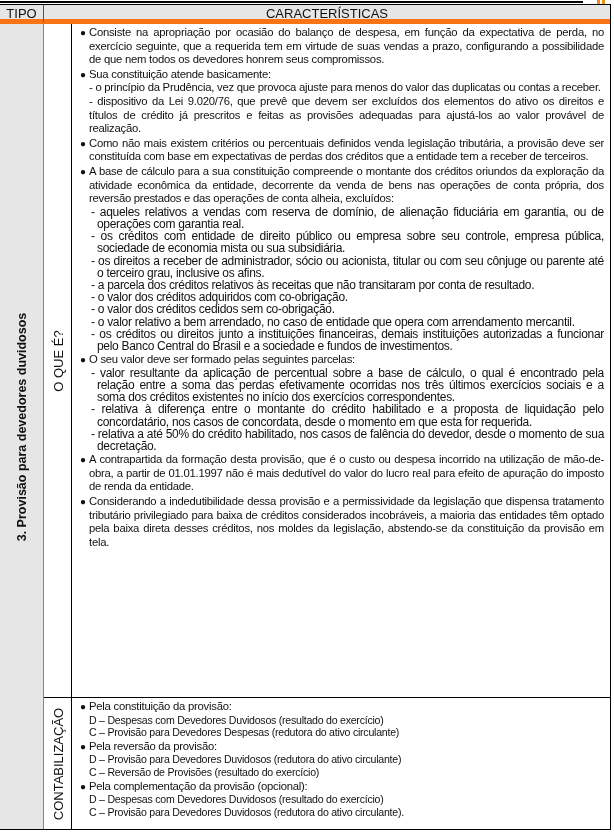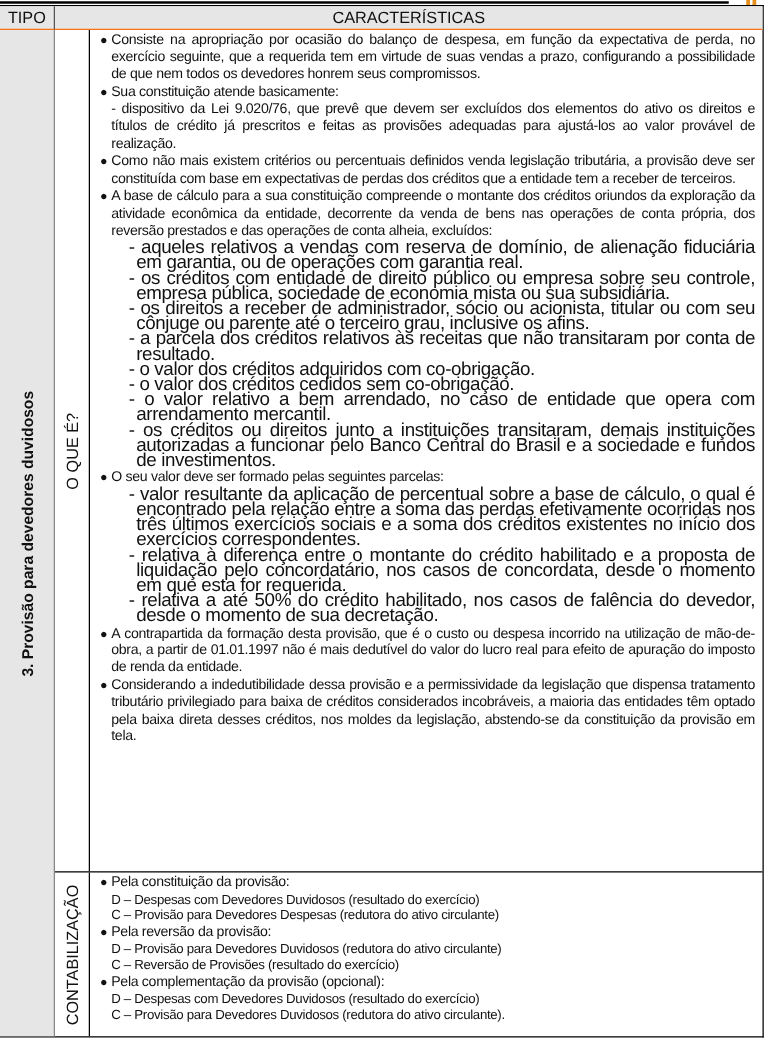--- a/index.html
+++ b/index.html
@@ -4,40 +4,40 @@
 <style>
   html, body { margin: 0; padding: 0; background: #ffffff; }
   body { width: 614px; height: 836px; position: relative; overflow: hidden;
          font-family: "Liberation Sans", sans-serif; color: #111; }
   .topline { position: absolute; left: 0; top: 1px; width: 583px; height: 2px; background: #000; }
   .topmark { position: absolute; left: 597px; top: 0; width: 10px; height: 4px; }
   .topmark::before, .topmark::after { content: ""; position: absolute; top: 0; width: 3px; height: 4px; background: #e8901e; }
   .topmark::before { left: 0; } .topmark::after { left: 5px; }
 
   .tbl { position: absolute; left: 0; top: 4px; width: 611px; height: 826px; border: 1px solid #000; border-left: none; box-sizing: border-box; }
-  .hdr { position: absolute; top: 0; height: 19px; background: #e6e6e6; border-bottom: 1px solid #f97316; box-sizing: border-box;
+  .hdr { position: absolute; top: 0; height: 19px; background: #e6e6e6; border-bottom: 5px solid #f97316; box-sizing: border-box;
          font-size: 13px; line-height: 18px; text-align: center; }
   .hdr-tipo { left: 0; width: 44px; border-right: 1px solid #555; }
   .hdr-car { left: 44px; right: 0; }
 
   .col-tipo { position: absolute; left: 0; top: 19px; width: 44px; bottom: 0; background: #e6e6e6; border-right: 1px solid #888; box-sizing: border-box; }
   .vtext { position: absolute; left: 50%; top: 50%; transform: translate(-50%, -50%) rotate(-90deg); white-space: nowrap; }
   .tipo-label { font-weight: bold; font-size: 12.5px; }
   .sub-label { font-size: 13px; }
 
   .sec { position: absolute; left: 44px; right: 0; box-sizing: border-box; }
   .sec1 { top: 19px; height: 674px; border-bottom: 1px solid #000; }
   .sec2 { top: 693px; bottom: 0; }
   .sec-label-cell { position: absolute; left: 0; top: 0; bottom: 0; width: 28px; border-right: 1px solid #000; box-sizing: border-box; }
   .content { position: absolute; left: 28px; right: 0; top: 0; bottom: 0; padding: 2px 6px 0 8px; box-sizing: border-box;
              font-size: 11.3px; line-height: 13.6px; letter-spacing: -0.25px; }
   .bullet { position: relative; padding-left: 9px; text-align: justify; margin-bottom: 1px; }
   .bullet .dot { position: absolute; left: 0; top: 0; font-size: 10px; }
   .bullet .btext { display: block; }
-  .sub { font-size: 15px; line-height: 12.2px; text-align: justify; padding-left: 8px; text-indent: -6px; letter-spacing: -0.3px; margin-left: 12px; }
+  .sub { font-size: 12px; line-height: 12.2px; text-align: justify; padding-left: 8px; text-indent: -6px; letter-spacing: -0.3px; }
   .subplain { font-size: 11.3px; line-height: 13.6px; text-align: justify; }
   .entry { font-size: 10.6px; line-height: 12.6px; padding-left: 0; letter-spacing: -0.25px; }
 </style>
 </head>
 <body>
 
 <div class="topline"></div>
 <div class="topmark"></div>
 
 <div class="tbl">
@@ -55,39 +55,40 @@
     <div class="content">
 
       <div class="bullet">
         <span class="dot">●</span>
         <span class="btext">Consiste na apropriação por ocasião do balanço de despesa, em função da expectativa de perda, no exercício seguinte, que a requerida tem em virtude de suas vendas a prazo, configurando a possibilidade de que nem todos os devedores honrem seus compromissos.</span>
       </div>
 
       <div class="bullet">
         <span class="dot">●</span>
         <span class="btext">Sua constituição atende basicamente:</span>
+        <div class="subplain">- o princípio da Prudência, vez que provoca ajuste para menos do valor das duplicatas ou contas a receber.</div>
         <div class="subplain">- dispositivo da Lei 9.020/76, que prevê que devem ser excluídos dos elementos do ativo os direitos e títulos de crédito já prescritos e feitas as provisões adequadas para ajustá-los ao valor provável de realização.</div>
       </div>
 
       <div class="bullet">
         <span class="dot">●</span>
         <span class="btext">Como não mais existem critérios ou percentuais definidos venda legislação tributária, a provisão deve ser constituída com base em expectativas de perdas dos créditos que a entidade tem a receber de terceiros.</span>
       </div>
 
       <div class="bullet">
         <span class="dot">●</span>
         <span class="btext">A base de cálculo para a sua constituição compreende o montante dos créditos oriundos da exploração da atividade econômica da entidade, decorrente da venda de bens nas operações de conta própria, dos reversão prestados e das operações de conta alheia, excluídos:</span>
         <div class="sub">- aqueles relativos a vendas com reserva de domínio, de alienação fiduciária em garantia, ou de operações com garantia real.</div>
         <div class="sub">- os créditos com entidade de direito público ou empresa sobre seu controle, empresa pública, sociedade de economia mista ou sua subsidiária.</div>
         <div class="sub">- os direitos a receber de administrador, sócio ou acionista, titular ou com seu cônjuge ou parente até o terceiro grau, inclusive os afins.</div>
         <div class="sub">- a parcela dos créditos relativos às receitas que não transitaram por conta de resultado.</div>
         <div class="sub">- o valor dos créditos adquiridos com co-obrigação.</div>
         <div class="sub">- o valor dos créditos cedidos sem co-obrigação.</div>
         <div class="sub">- o valor relativo a bem arrendado, no caso de entidade que opera com arrendamento mercantil.</div>
-        <div class="sub">- os créditos ou direitos junto a instituições transitaram, demais instituições autorizadas a funcionar pelo Banco Central do Brasil e a sociedade e fundos de investimentos.</div>
+        <div class="sub">- os créditos ou direitos junto a instituições financeiras, demais instituições autorizadas a funcionar pelo Banco Central do Brasil e a sociedade e fundos de investimentos.</div>
       </div>
 
       <div class="bullet">
         <span class="dot">●</span>
         <span class="btext">O seu valor deve ser formado pelas seguintes parcelas:</span>
         <div class="sub">- valor resultante da aplicação de percentual sobre a base de cálculo, o qual é encontrado pela relação entre a soma das perdas efetivamente ocorridas nos três últimos exercícios sociais e a soma dos créditos existentes no início dos exercícios correspondentes.</div>
         <div class="sub">- relativa à diferença entre o montante do crédito habilitado e a proposta de liquidação pelo concordatário, nos casos de concordata, desde o momento em que esta for requerida.</div>
         <div class="sub">- relativa a até 50% do crédito habilitado, nos casos de falência do devedor, desde o momento de sua decretação.</div>
       </div>
 

